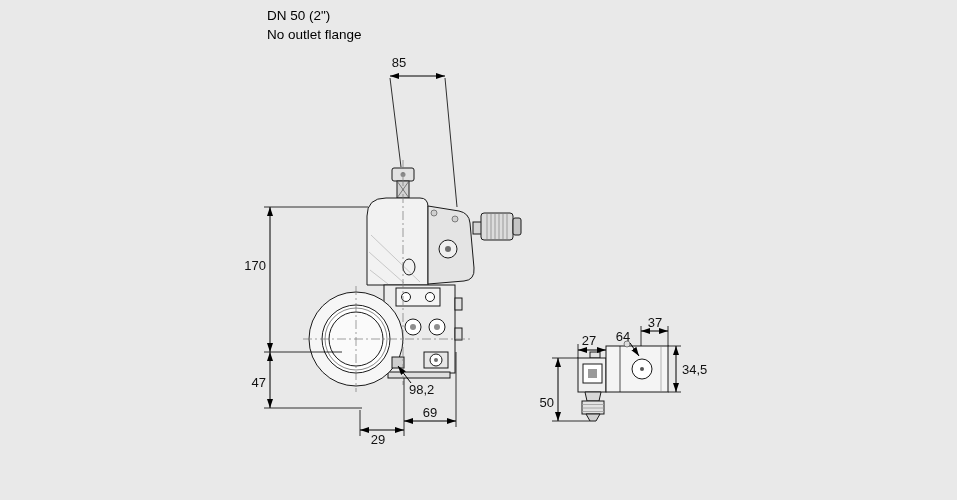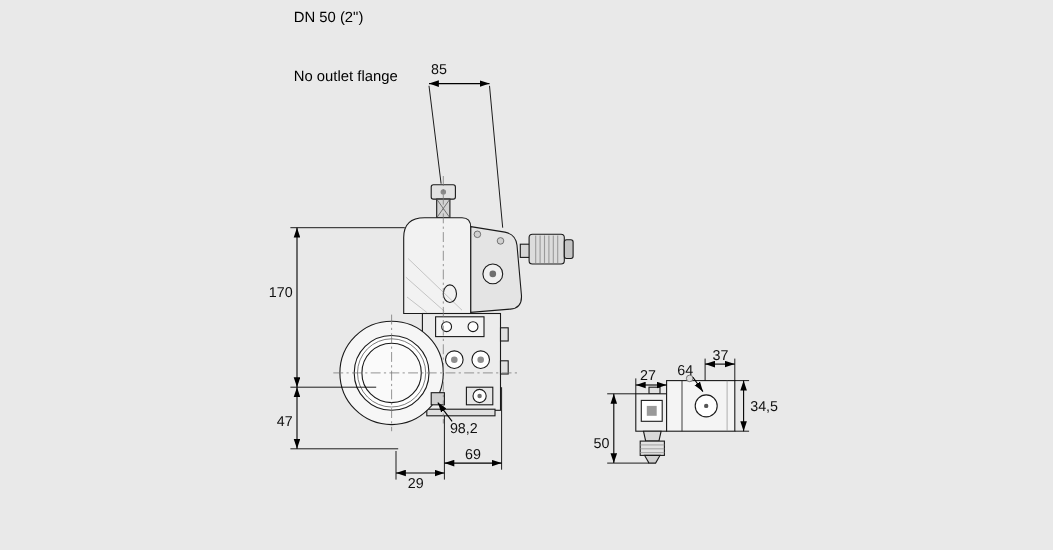--- a/index.html
+++ b/index.html
@@ -5,21 +5,21 @@
   html,body{margin:0;padding:0;}
   body{
     width:957px;height:500px;position:relative;overflow:hidden;
     background:#e9e9e9;
     font-family:"Liberation Sans", sans-serif;
   }
   .title-line{
     position:absolute;left:267px;color:#000;font-size:13.5px;line-height:16px;white-space:pre;
   }
   #title1{top:8px;}
-  #title2{top:27px;margin-top:35px;}
+  #title2{top:27px;}
   svg{position:absolute;left:0;top:0;}
   svg text{font-family:"Liberation Sans", sans-serif;font-size:13px;fill:#111;}
   .shape{stroke:#1a1a1a;stroke-width:1;}
   .thin{stroke:#555;stroke-width:.7;}
   .dim{stroke:#000;stroke-width:1;fill:none;}
   .ext{stroke:#000;stroke-width:.8;fill:none;}
   .cl{stroke:#777;stroke-width:.7;stroke-dasharray:9 3 2 3;fill:none;}
   .hatch{stroke:#bdbdbd;stroke-width:.8;}
 </style>
 </head>

